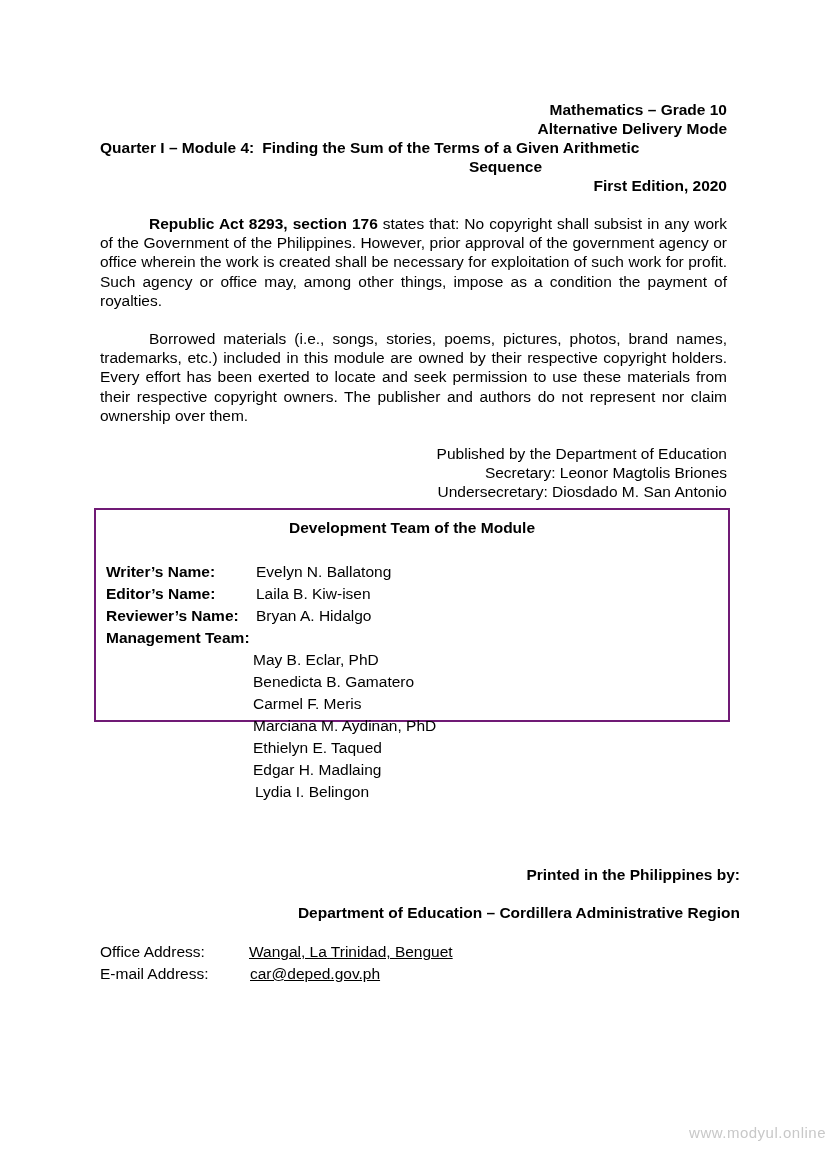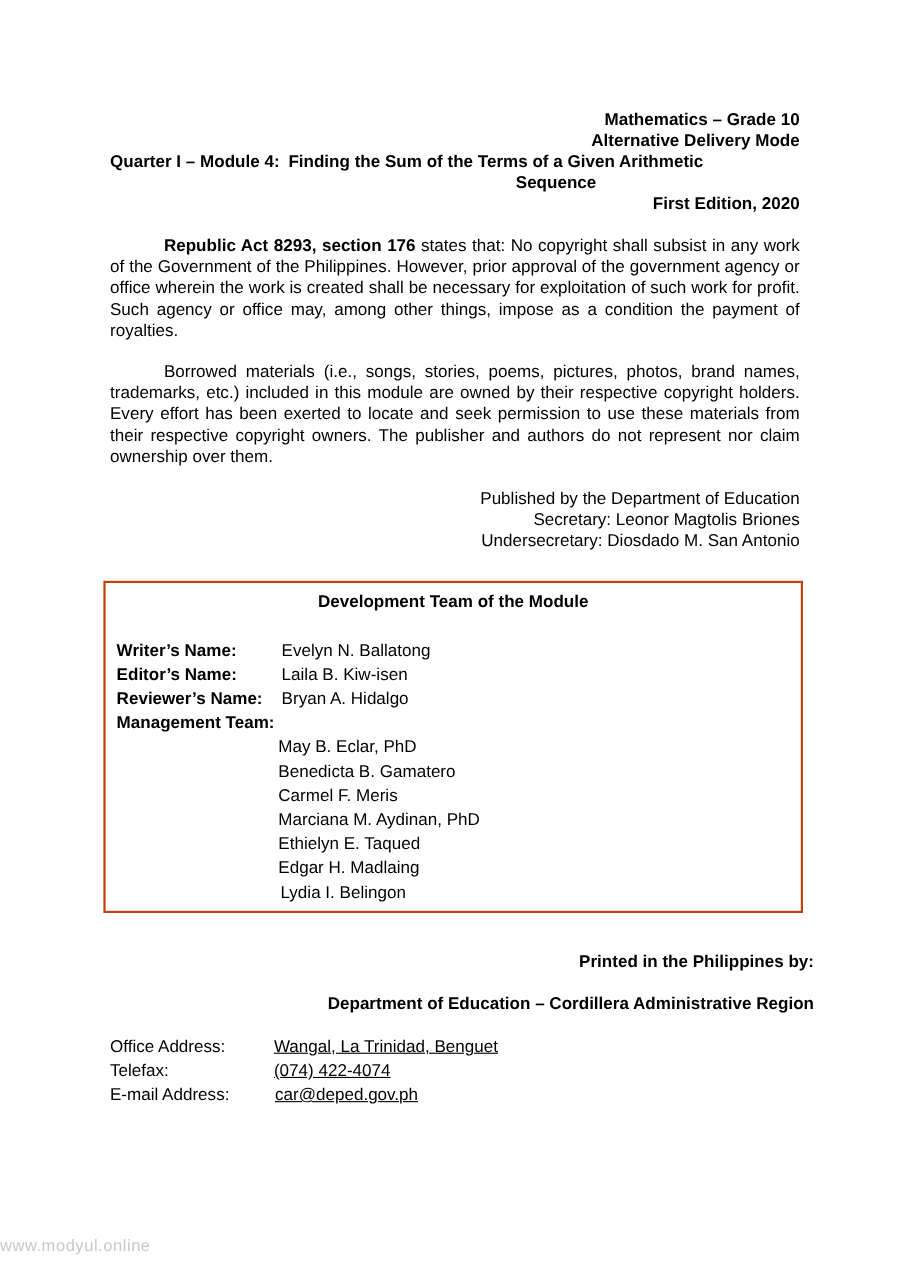--- a/index.html
+++ b/index.html
@@ -7,32 +7,32 @@
          font-family:"Liberation Sans", sans-serif; color:#000; font-size:15.5px; }
   .page { position:absolute; left:100px; top:100px; width:627px; }
   .b { font-weight:bold; }
   .line { line-height:19px; white-space:nowrap;text-align:right; }
   .title-row { display:flex; line-height:19px; }
   .title-row .lbl { white-space:nowrap; }
   .title-row .val { text-align:justify; text-align-last:left; padding-left:8px; flex:1; }
   .title-cont { padding-left:184px; line-height:19px;text-align:center; }
   p.para { margin:0; text-align:justify; line-height:19.2px; text-indent:49px; }
   .gap { height:19px; }
-  .box { position:absolute; left:94px; top:528px; width:636px; height:302px;
-         border:2px solid #c2410c; box-sizing:border-box; }
+  .box { position:absolute; left:94px; top:508px; width:636px; height:214px;
+         border:2px solid #701a75; box-sizing:border-box; }
   .box-title { text-align:center; font-weight:bold; margin-top:8px; line-height:19px; }
   .team { position:absolute; left:10px; top:51px; }
   .trow { display:flex; line-height:22px; white-space:nowrap; }
   .trow .tl { width:150px; font-weight:bold; }
   .mgmt { padding-left:147px; }
   .mgmt div { line-height:22px; white-space:nowrap; }
   .contact { display:flex; line-height:22px; white-space:nowrap; }
   .contact .cl { width:149px; }
   .contact .cv { text-decoration:underline; }
-  .watermark { position:absolute; top:1124px; left:0; width:826px; text-align:left;
+  .watermark { position:absolute; top:1124px; left:0; width:826px; text-align:right;
                color:#c8c8c8; font-size:15px; letter-spacing:0.5px; }
 </style>
 </head>
 <body>
 
 <div class="page">
   <div class="line b">Mathematics – Grade 10</div>
   <div class="line b">Alternative Delivery Mode</div>
   <div class="title-row b">
     <span class="lbl">Quarter I – Module 4:</span>
@@ -83,22 +83,18 @@
 <div style="position:absolute; left:100px; top:865px; width:640px;">
   <div class="line b">Printed in the Philippines by:</div>
   <div style="height:19px"></div>
   <div class="line b">Department of Education – Cordillera Administrative Region</div>
   <div style="height:19px"></div>
   <div class="contact">
     <span class="cl">Office Address:</span>
     <span class="cv">Wangal, La Trinidad, Benguet</span>
   </div>
   <div class="contact">
-    <span class="cl">Telefax:</span>
-    <span class="cv">(074) 422-4074</span>
-  </div>
-  <div class="contact">
     <span class="cl">E-mail Address:</span>
     <span class="cv" style="padding-left:1px">car@deped.gov.ph</span>
   </div>
 </div>
 
 <div class="watermark">www.modyul.online</div>
 
 </body></html>

